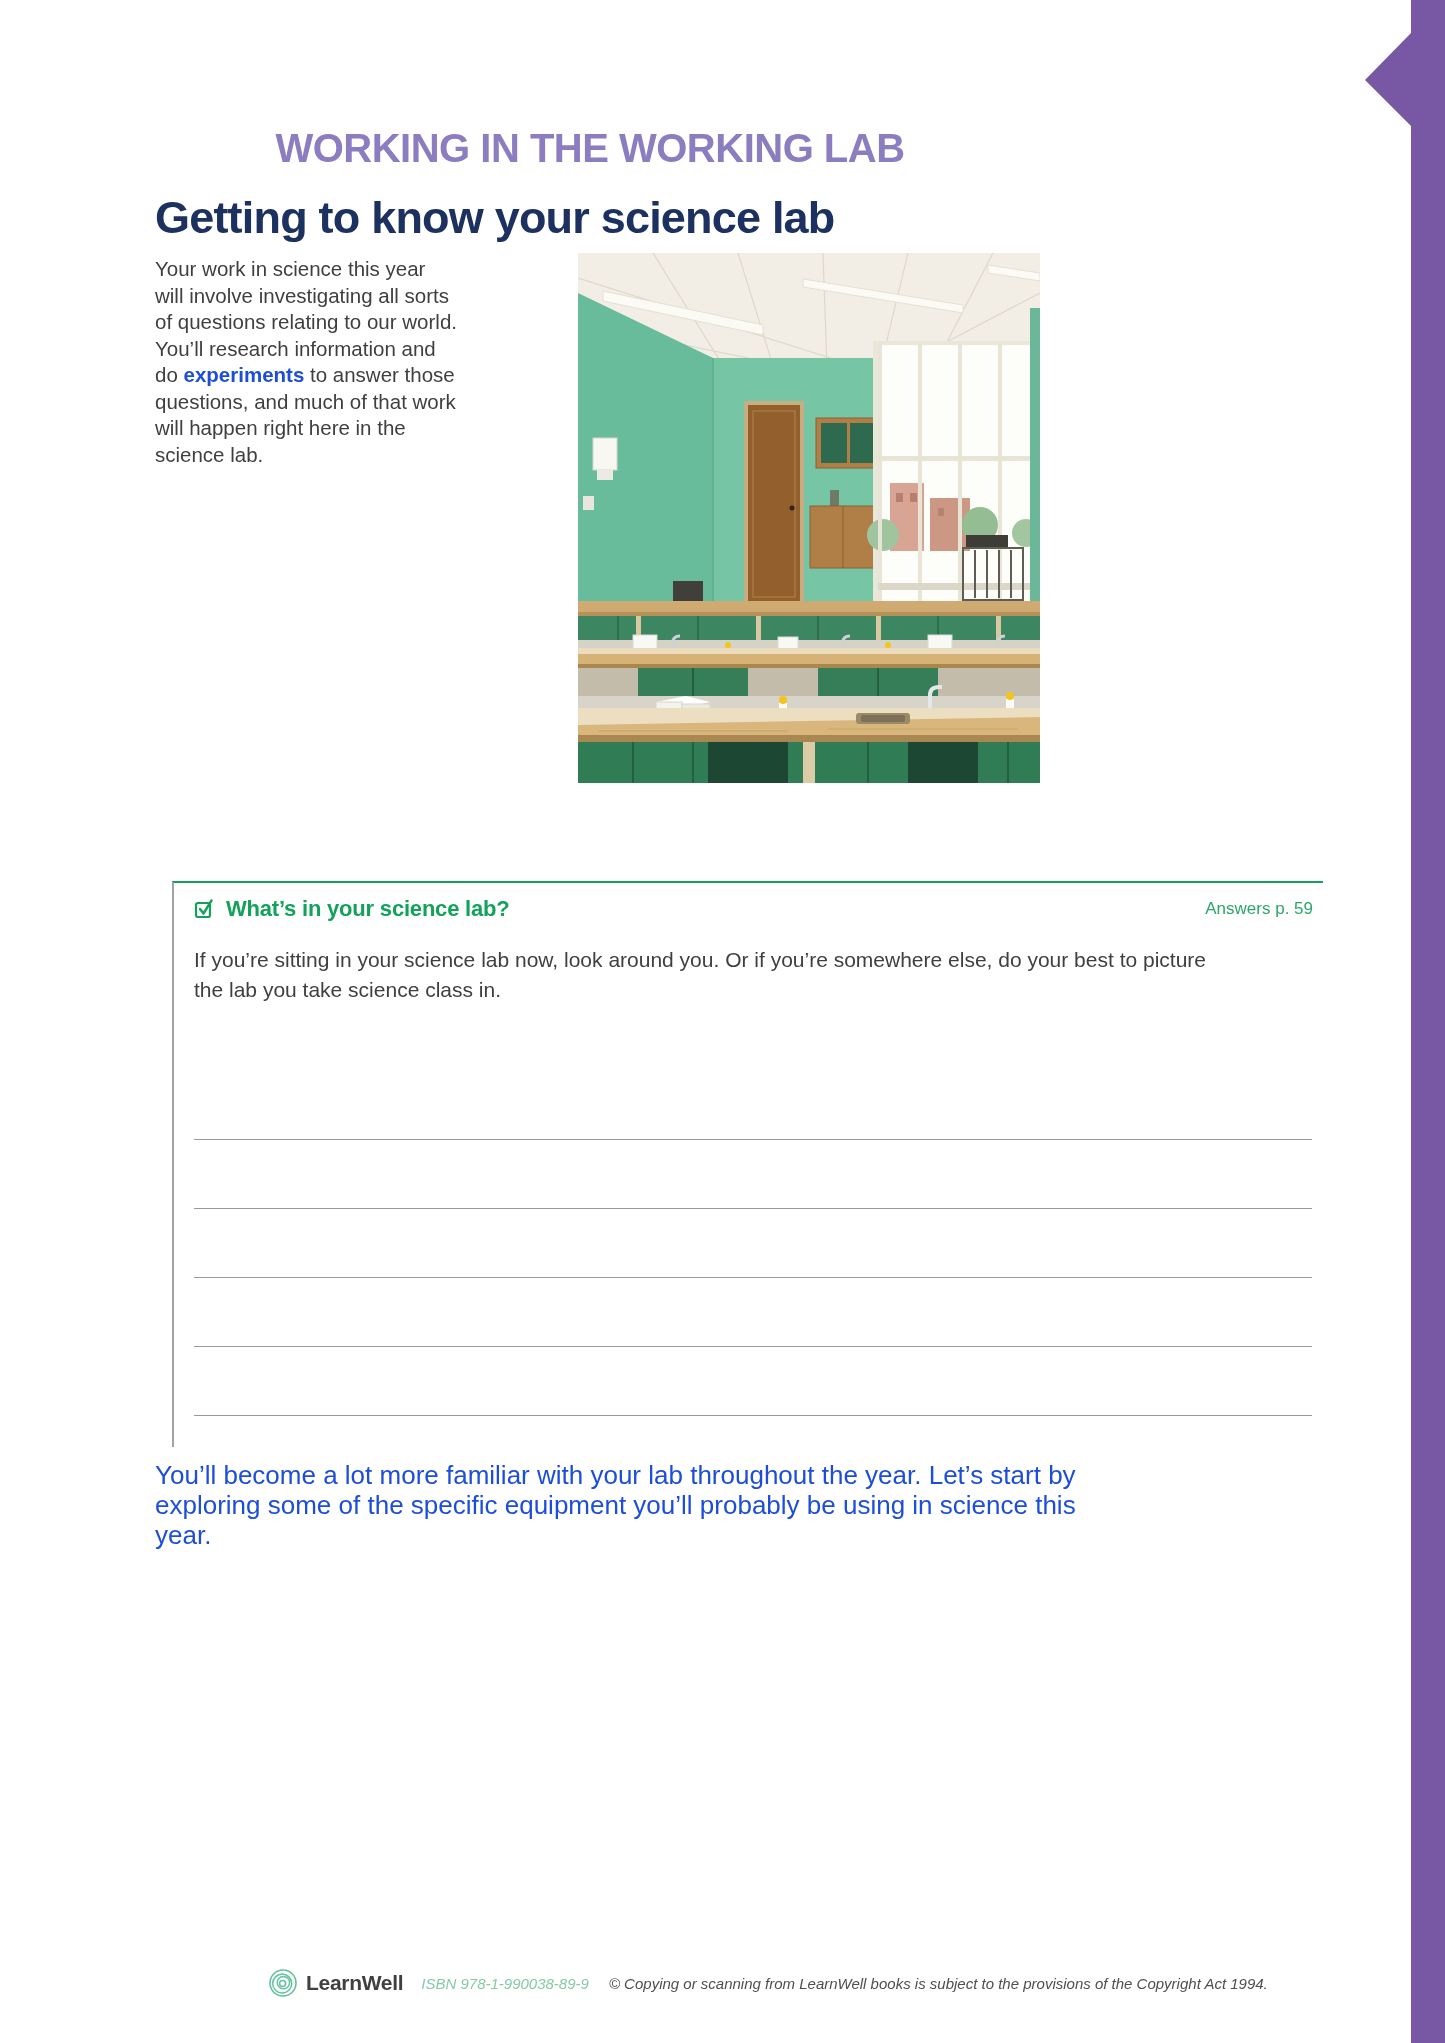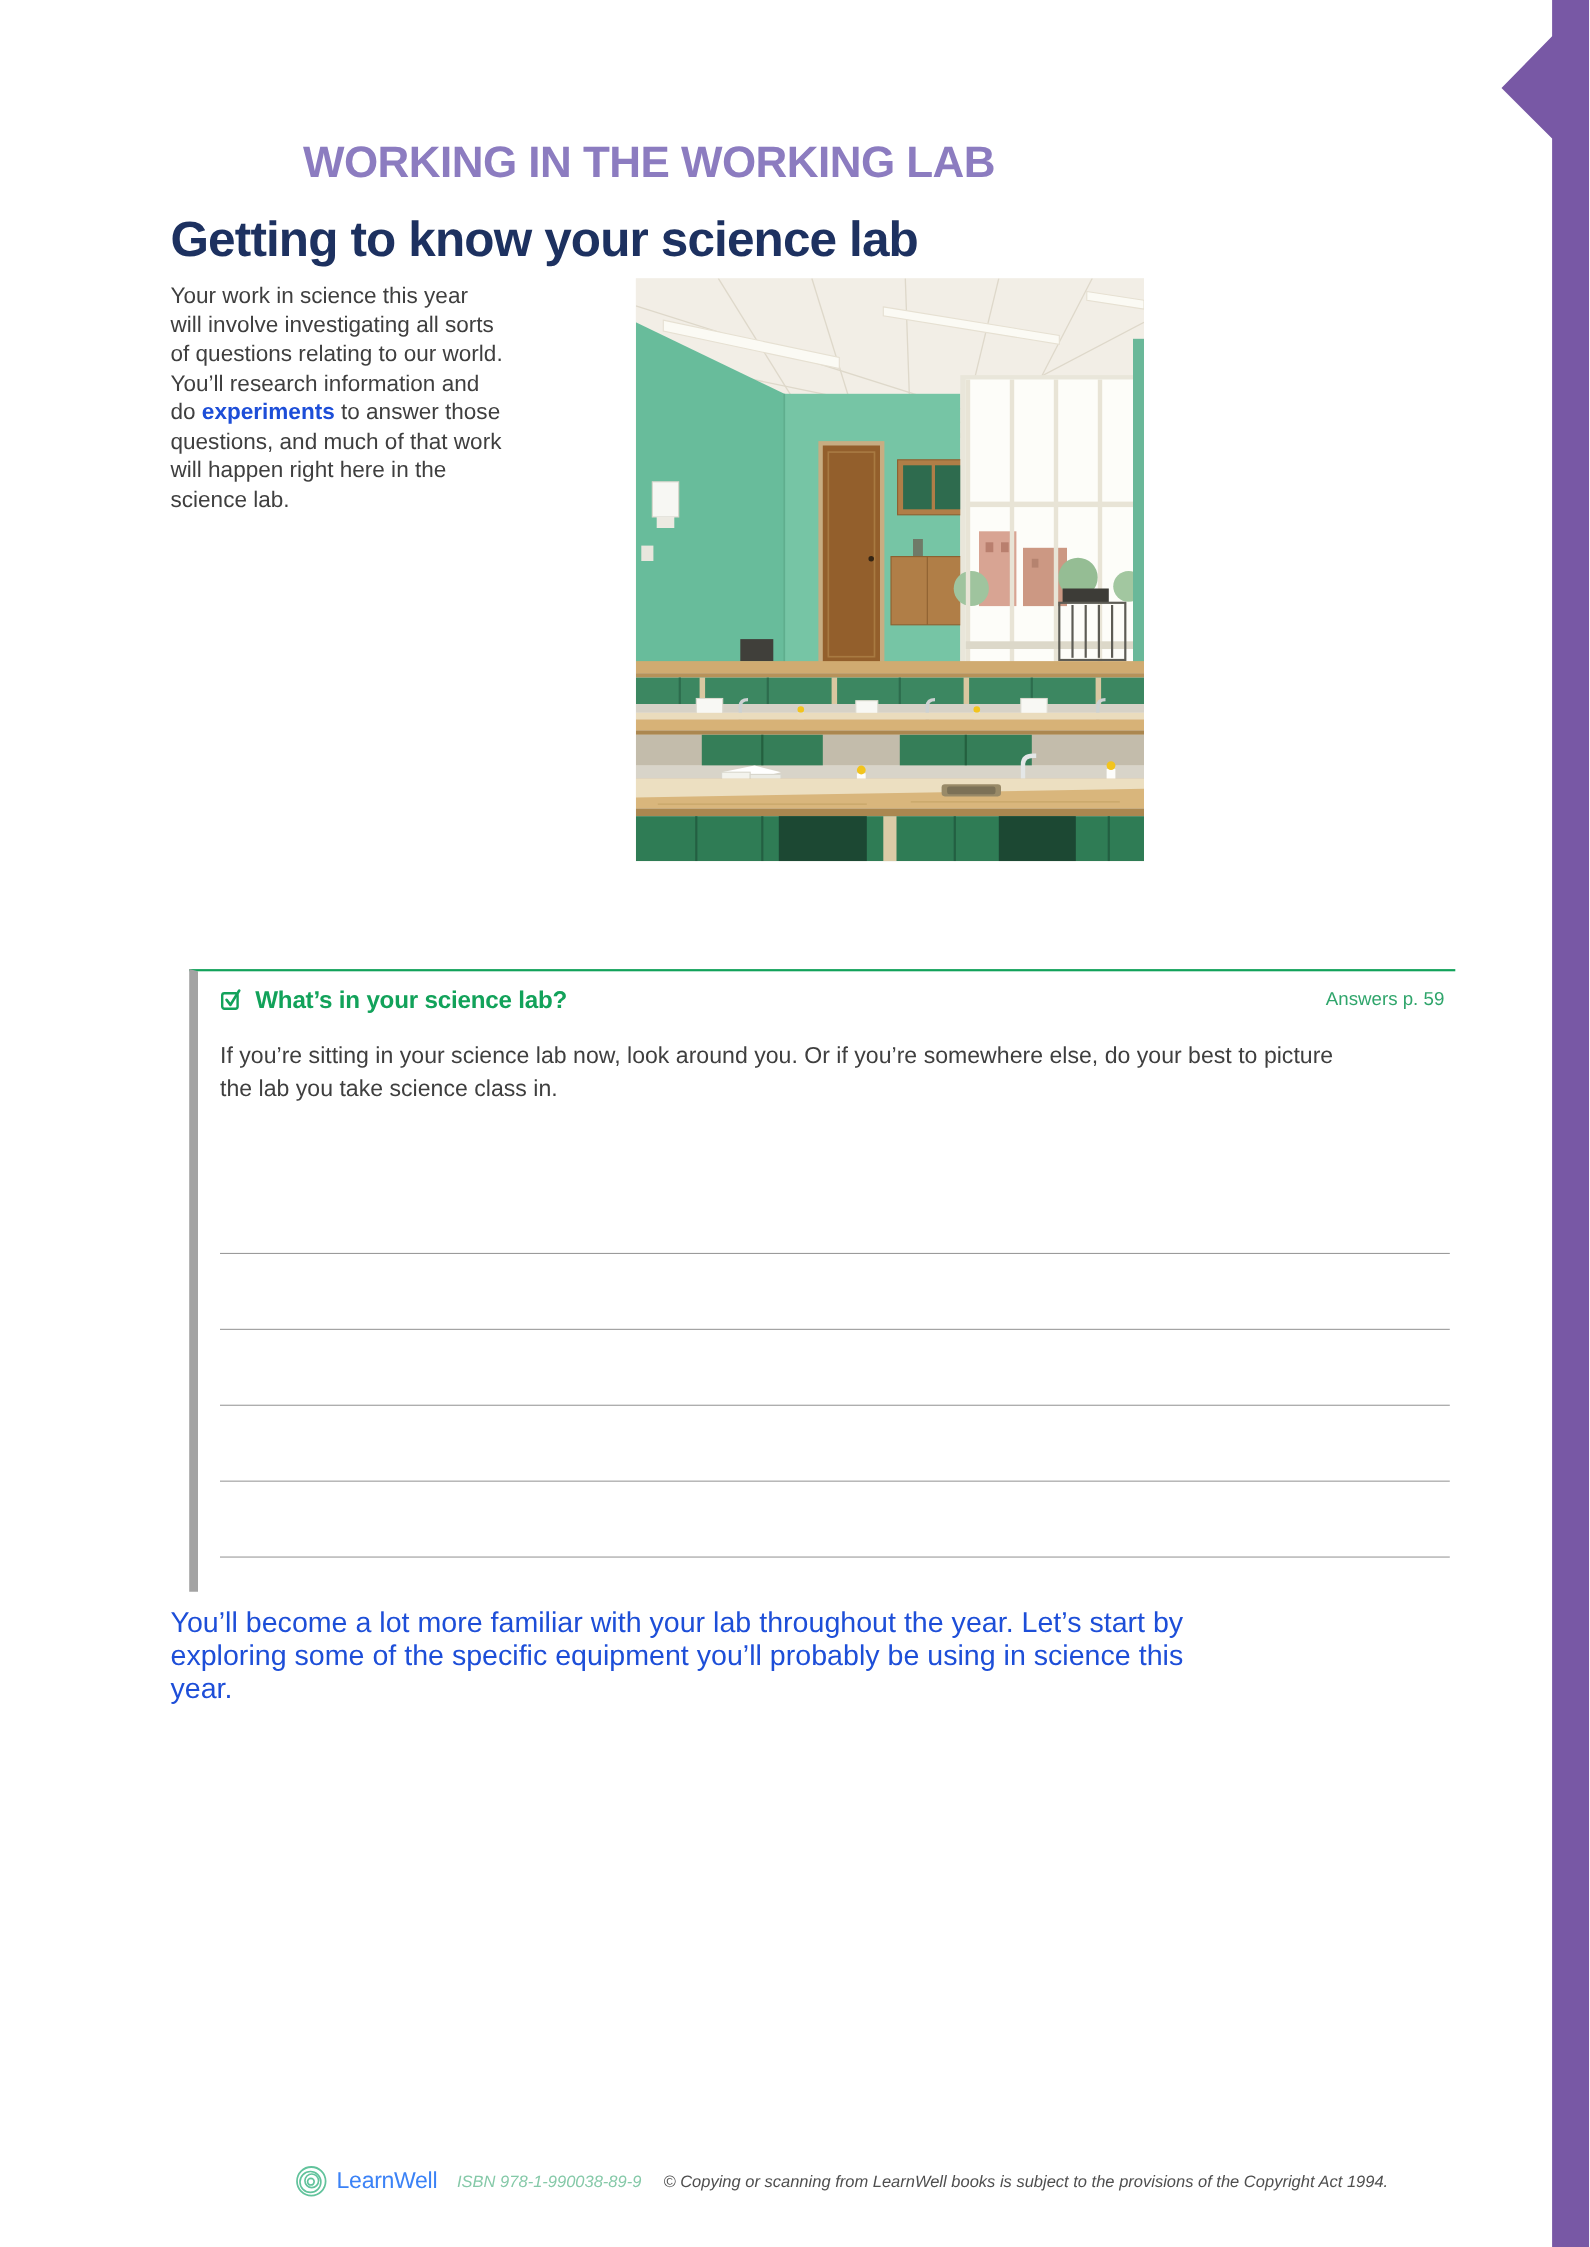--- a/index.html
+++ b/index.html
@@ -31,21 +31,21 @@
     position:absolute;left:578px;top:253px;width:462px;height:530px;
     overflow:hidden;background:#f2eee6;
   }
   .photo svg{display:block;}
   .caption{
     position:absolute;left:582px;top:798px;margin:0;width:478px;
     font-size:20px;line-height:29px;color:#6b4fa1;
   }
   .activity{
     position:absolute;left:172px;top:881px;width:1151px;height:566px;
-    border-top:2px solid #12a25a;border-left:8px solid #a3a3a3;
+    border-top:2px solid #12a25a;border-left:2px solid #a3a3a3;
     box-sizing:border-box;
   }
   .activity-head{
     position:absolute;left:20px;top:13px;right:10px;
     display:flex;align-items:center;justify-content:space-between;
   }
   .activity-title-wrap{display:flex;align-items:center;gap:9px;}
   .activity-title{font-size:22px;font-weight:700;color:#12a25a;letter-spacing:-0.2px;}
   .answers{font-size:17px;color:#2fa56b;}
   .ap{position:absolute;left:20px;margin:0;width:1015px;
@@ -55,21 +55,21 @@
   .lines{position:absolute;left:20px;top:188px;width:1118px;}
   .answer-line{height:68px;border-bottom:1px solid #9b9b9b;}
   .closing{
     position:absolute;left:155px;top:1460px;margin:0;width:955px;
     font-size:26px;line-height:30px;color:#1d4ed8;
   }
   .footer{
     position:absolute;left:268px;top:1968px;
     display:flex;align-items:center;
   }
-  .brand{font-size:21px;font-weight:400;color:#3b82f6;margin-left:8px;letter-spacing:-0.3px;}
+  .brand{font-size:21px;font-weight:700;color:#404040;margin-left:8px;letter-spacing:-0.3px;}
   .isbn{font-size:15px;font-style:italic;color:#85c9a8;margin-left:18px;}
   .copyright{font-size:15px;font-style:italic;color:#4f4f4f;margin-left:20px;}
 </style>
 </head>
 <body>
 
 <div class="page">
 
   <svg class="ribbon" viewBox="0 0 82 2043" aria-hidden="true">
     <path d="M48 0 H82 V2043 H48 V126 L2 80 L48 33 Z" fill="#7858a5"></path>

